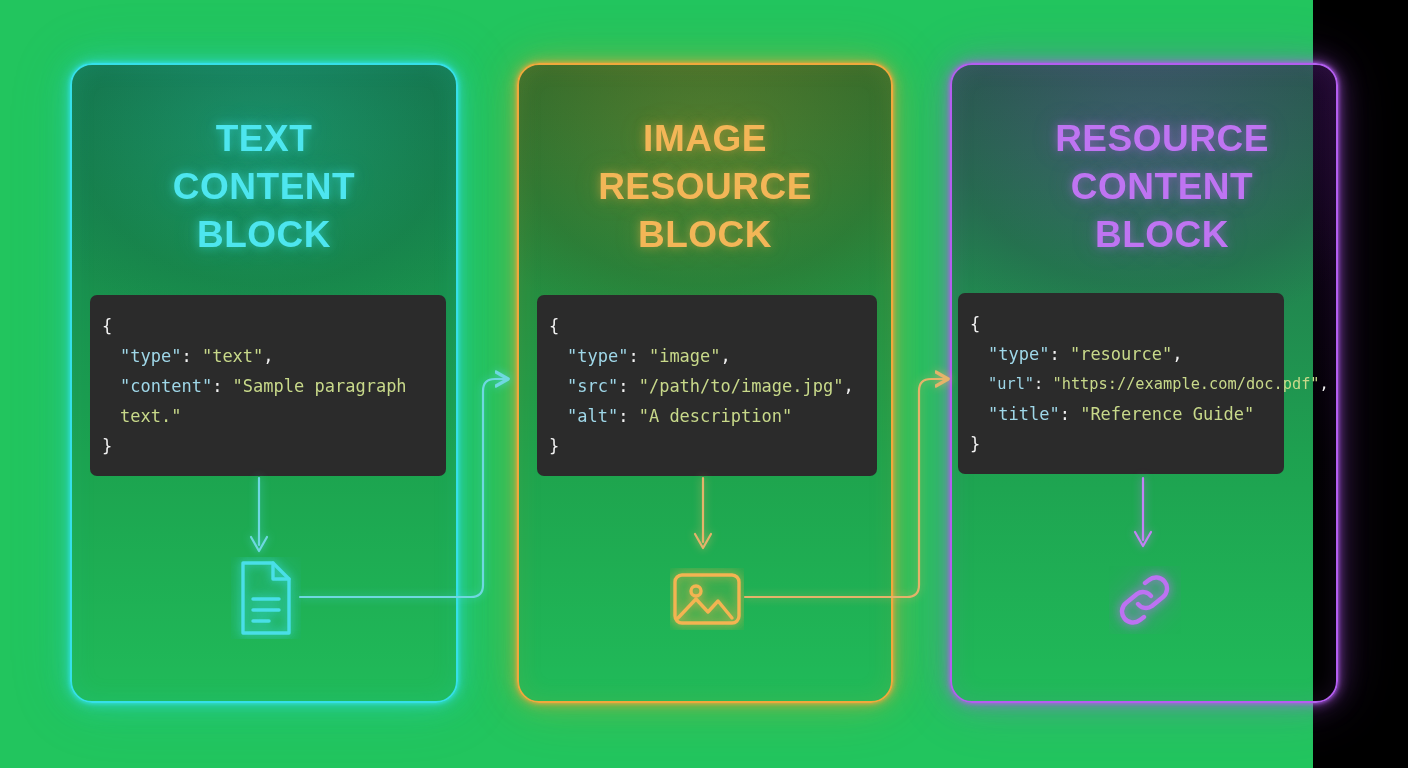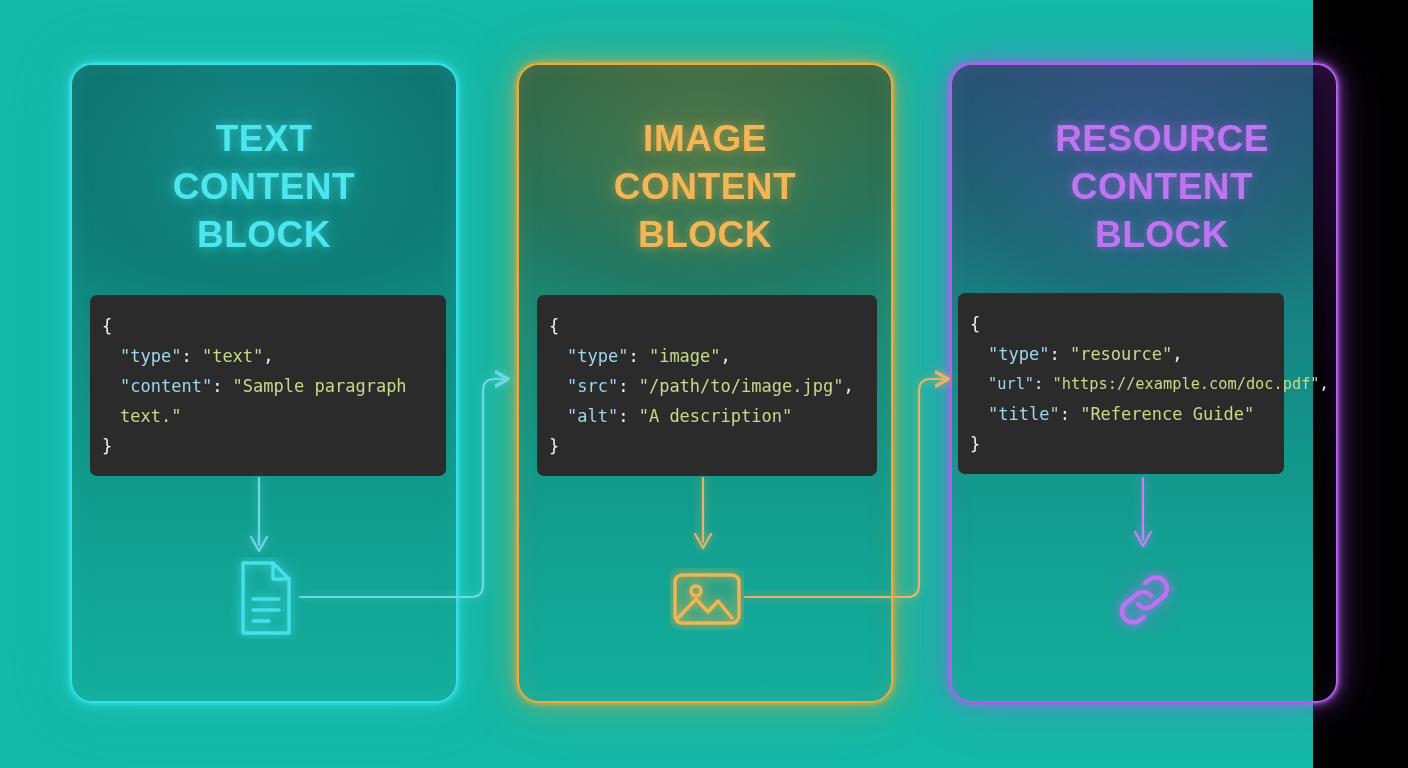--- a/index.html
+++ b/index.html
@@ -5,21 +5,21 @@
   * { margin:0; padding:0; box-sizing:border-box; }
   html, body {
     width:1408px; height:768px;
     background:#000000;
     overflow:hidden;
     font-family:"Liberation Sans", sans-serif;
   }
   #stage {
     position:relative;
     width:1313px; height:768px;
-    background:#14b8a6;
+    background:#22c55e;
   }
 
   
   .panel {
     position:absolute;
     border-radius:22px;
     border-style:solid;
     border-width:2.5px;
   }
 
@@ -130,21 +130,21 @@
           <path d="M22 42 h26"></path>
           <path d="M22 53 h26"></path>
           <path d="M22 64 h16"></path>
         </g>
       </svg>
     </div>
   </div>
 
   <div class="panel" id="panel-image">
     <div class="panel-title" id="title-image">IMAGE
-CONTENT
+RESOURCE
 BLOCK</div>
 
     <div class="code-block" style="left:18px;top:230px;width:340px;height:181px;">
       <span class="ln p">{</span>
       <span class="ln ind"><span class="k">"type"</span><span class="p">: </span><span class="v">"image"</span><span class="p">,</span></span>
       <span class="ln ind"><span class="k">"src"</span><span class="p">: </span><span class="v">"/path/to/image.jpg"</span><span class="p">,</span></span>
       <span class="ln ind"><span class="k">"alt"</span><span class="p">: </span><span class="v">"A description"</span></span>
       <span class="ln p">}</span>
     </div>
 

